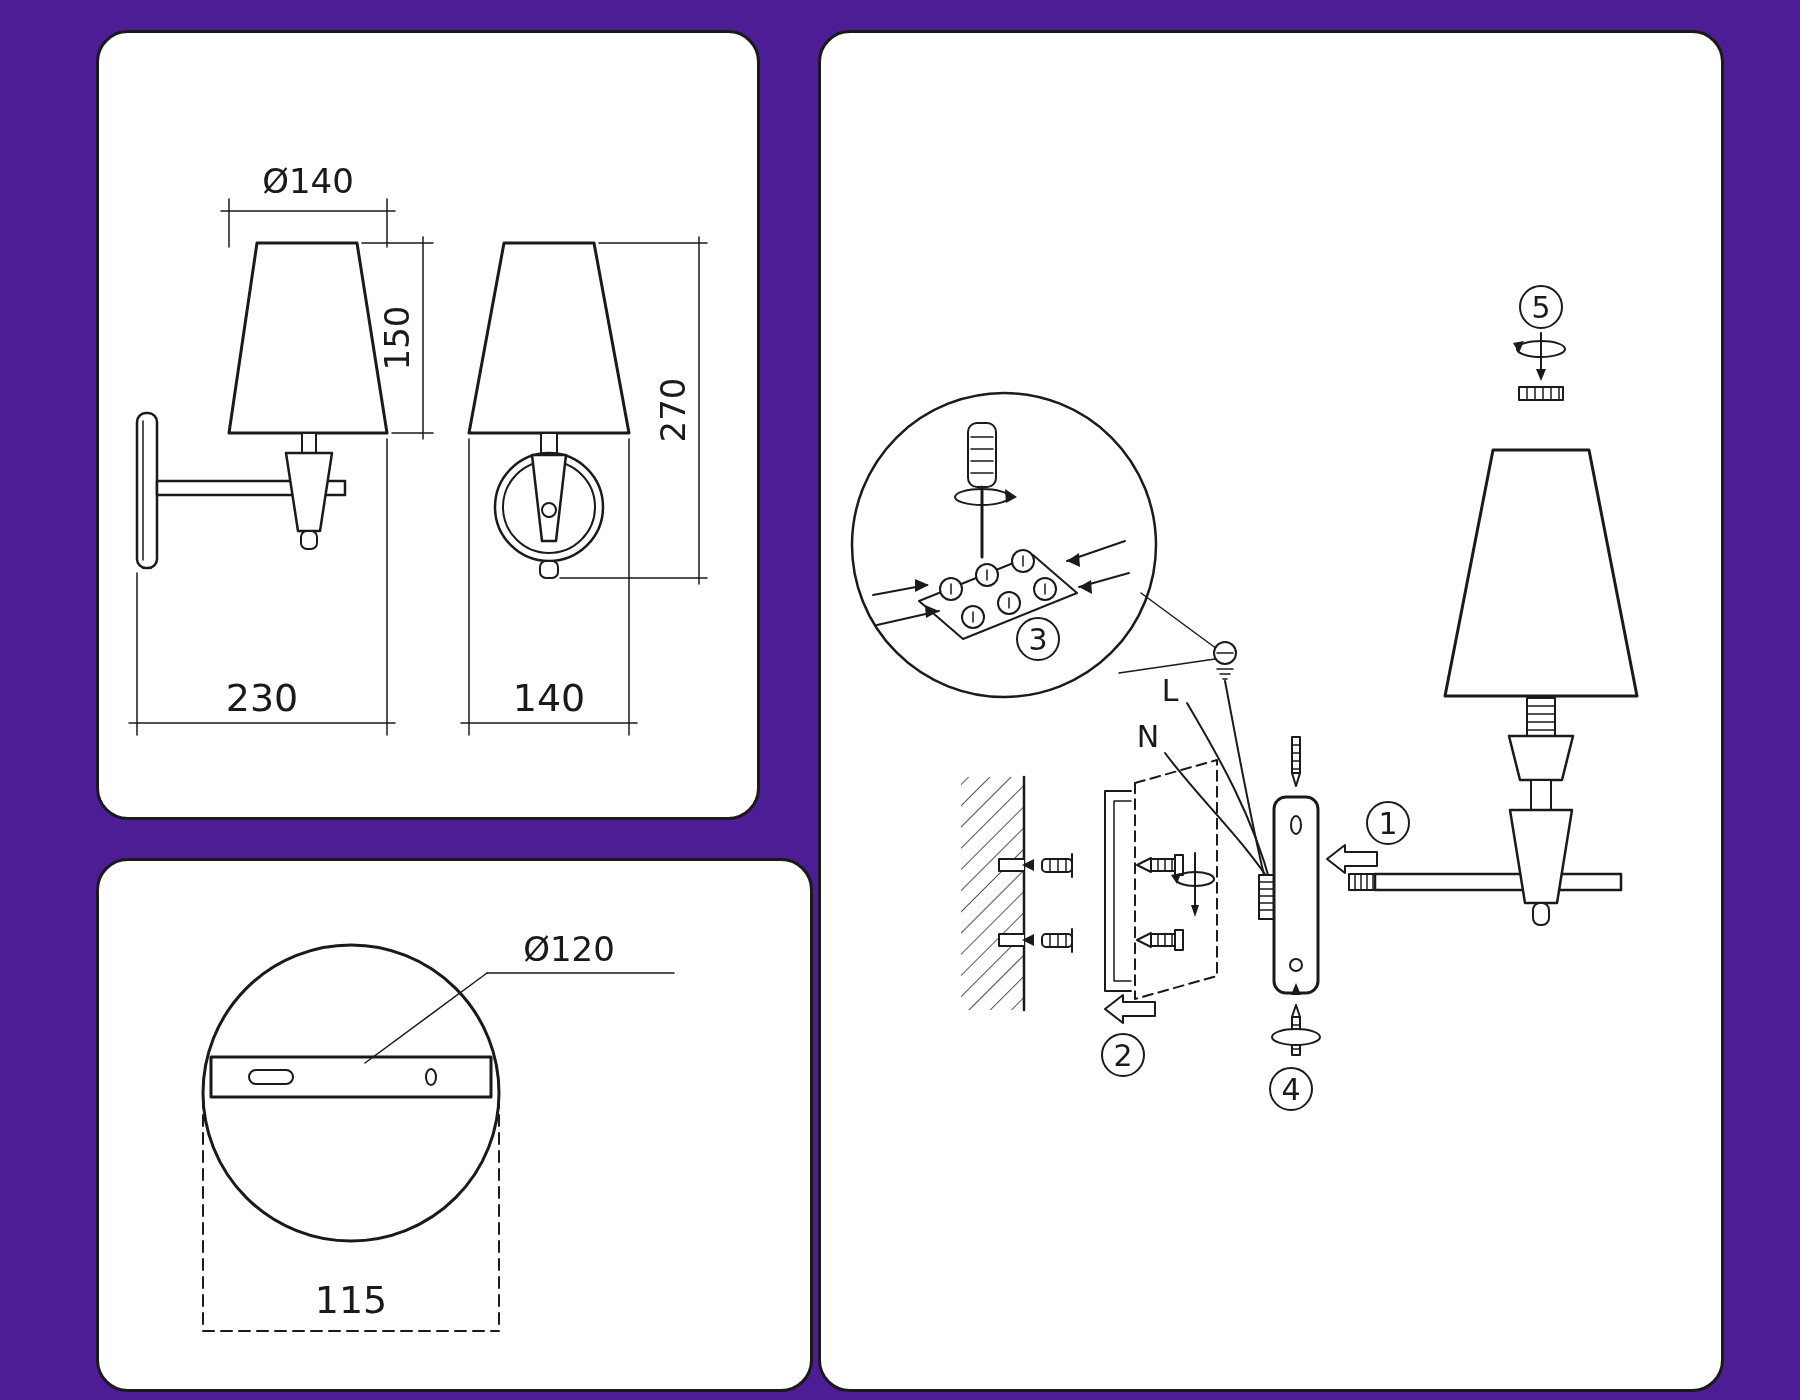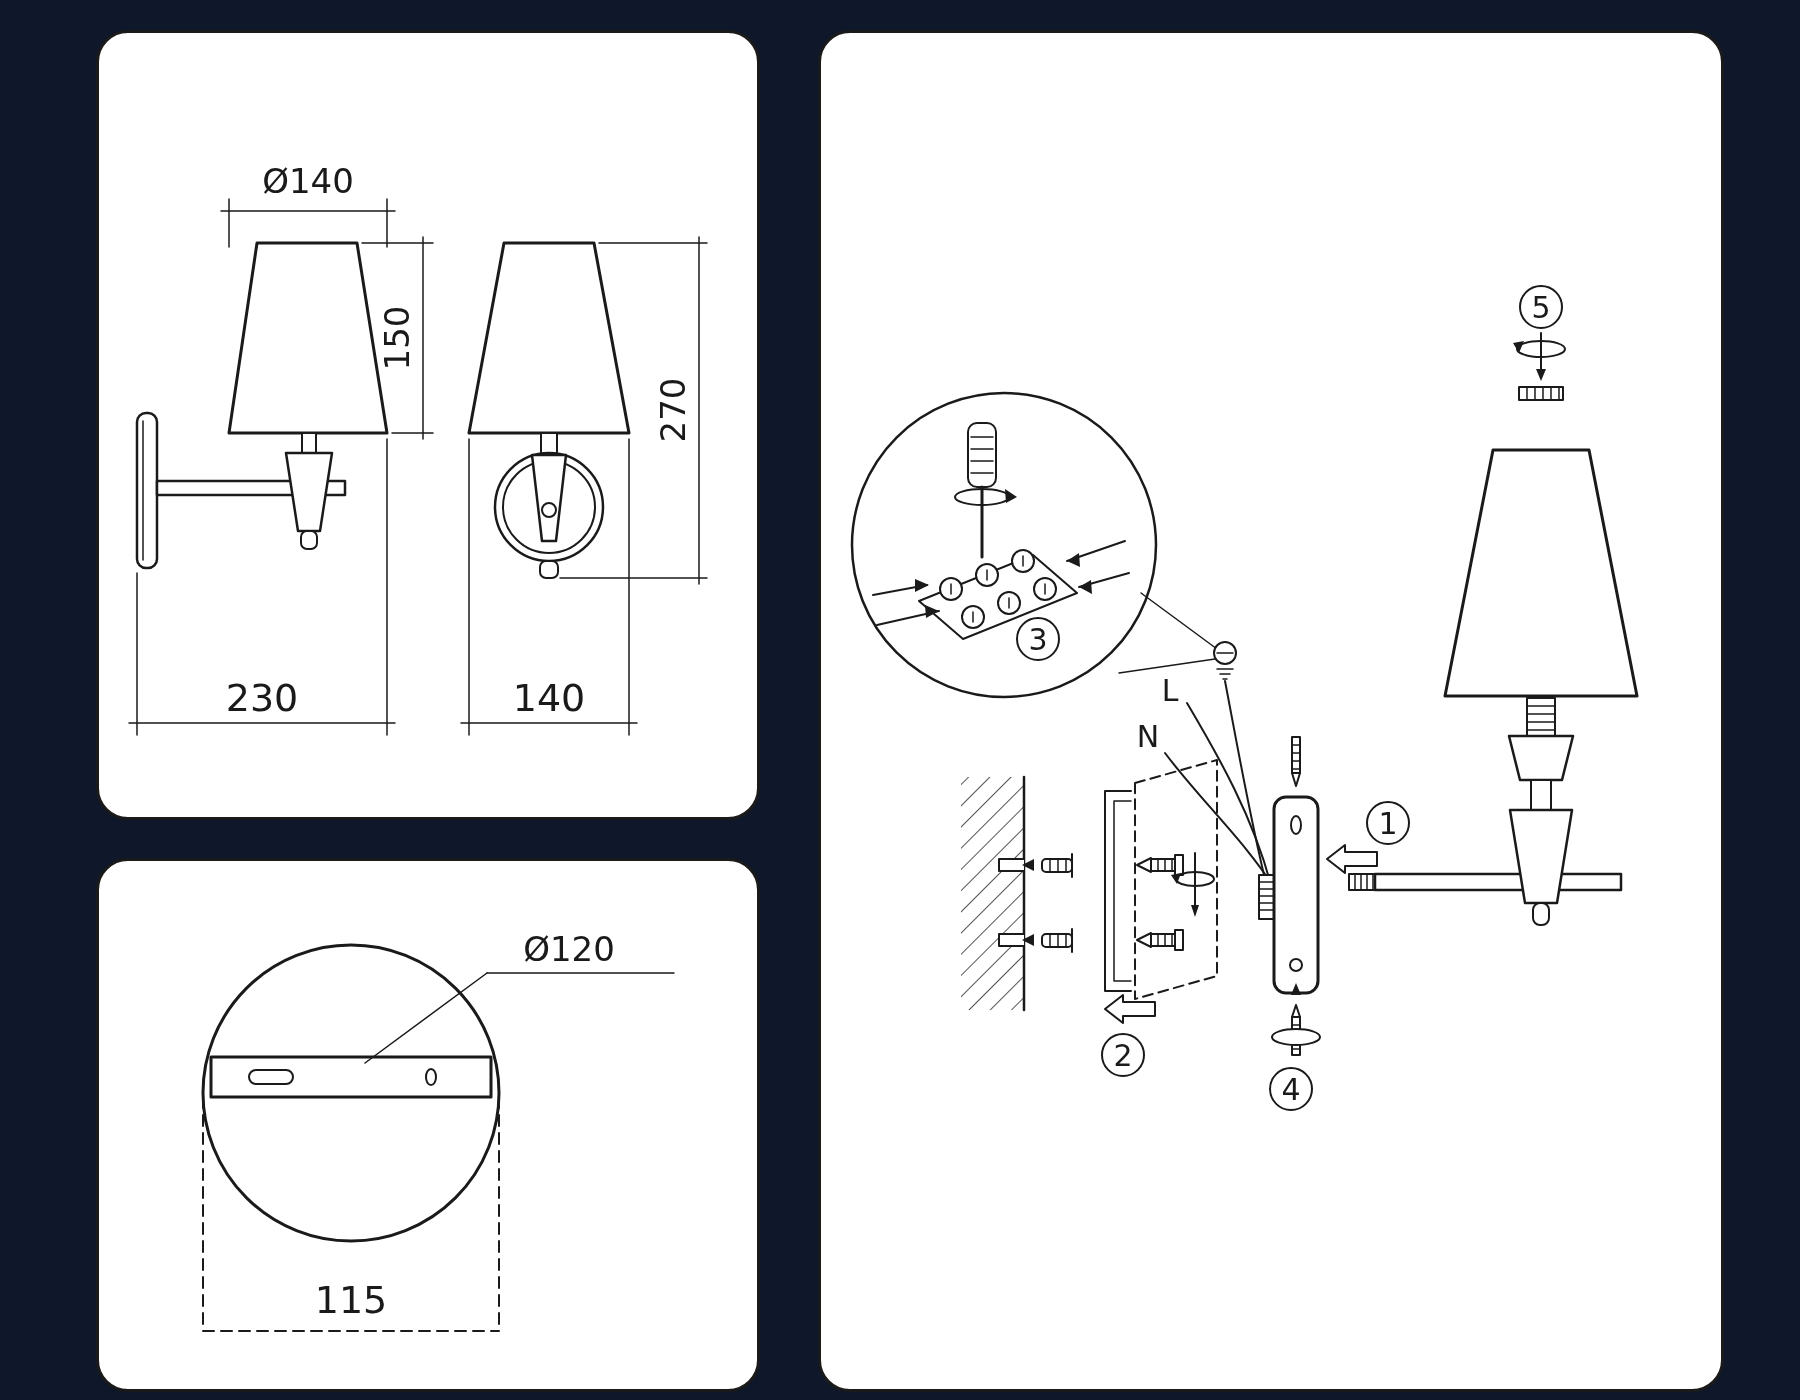--- a/index.html
+++ b/index.html
@@ -1,16 +1,16 @@
 <!DOCTYPE html>
 <html><head>
 <meta charset="utf-8">
 <style>
   html,body{margin:0;padding:0;background:#ffffff;}
-  .canvas{position:relative;width:1800px;height:1400px;background:#0f172a;font-family:"DejaVu Sans",sans-serif;}
+  .canvas{position:relative;width:1800px;height:1400px;background:#4c1d95;font-family:"DejaVu Sans",sans-serif;}
   .panel{position:absolute;border:3px solid #1a1a1a;border-radius:32px;background:#ffffff;box-sizing:border-box;}
   svg{display:block;}
   svg *{stroke:#1a1a1a;stroke-width:2.5;fill:none;stroke-linecap:round;stroke-linejoin:round;}
   svg .fw{fill:#ffffff;}
   svg .fb{fill:#1a1a1a;stroke:none;}
   svg .t15{stroke-width:1.5;}
   svg .t2{stroke-width:2;}
   svg .t3{stroke-width:3;}
   svg .dash{stroke-dasharray:10 6;}
   svg .dash2{stroke-dasharray:11 7;}
@@ -78,21 +78,21 @@
         <g>
           <line x1="370" y1="406" x2="370" y2="702" class="t15"></line>
           <line x1="530" y1="406" x2="530" y2="702" class="t15"></line>
           <line x1="362" y1="690" x2="538" y2="690" class="t15"></line>
           <text x="450" y="678" class="dim dim-lg">140</text>
         </g>
       </g>
     </svg>
   </div>
 
-  <div class="panel" style="left:96px;top:858px;width:664px;height:534px">
+  <div class="panel" style="left:96px;top:858px;width:717px;height:534px">
     <svg width="658" height="528" viewBox="0 0 658 528">
       <g>
         <circle cx="252" cy="232" r="148" class="t3 fw"></circle>
         <rect x="112" y="196" width="280" height="40" class="t3 fw"></rect>
         <rect x="150" y="209" width="44" height="14" rx="7" class="t2"></rect>
         <ellipse cx="332" cy="216" rx="5" ry="8" class="t2"></ellipse>
       </g>
       <g>
         <line x1="388" y1="112" x2="575" y2="112" class="t15"></line>
         <line x1="388" y1="112" x2="266" y2="202" class="t15"></line>

